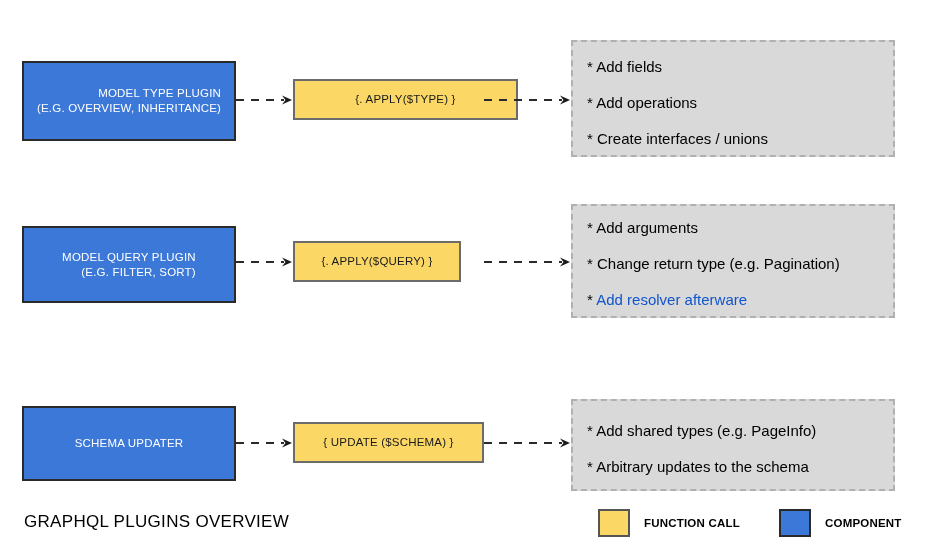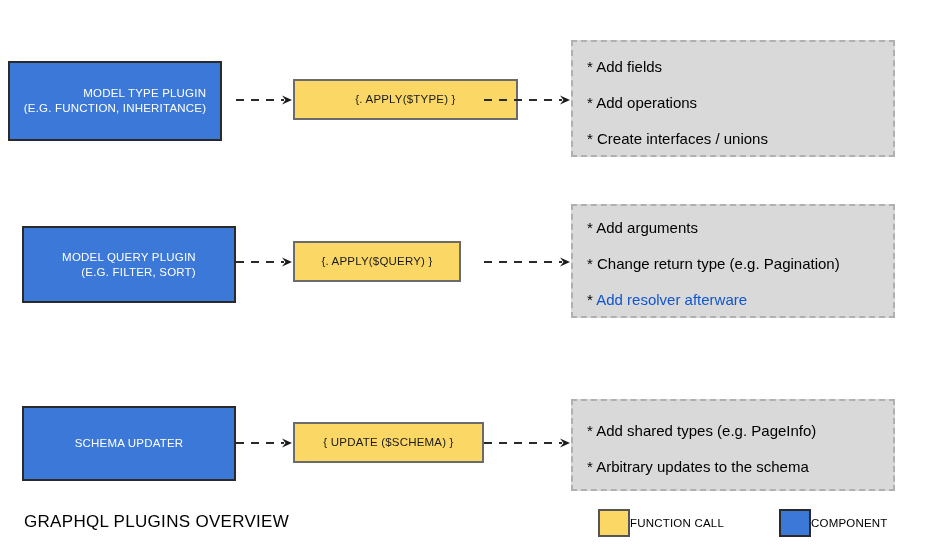--- a/index.html
+++ b/index.html
@@ -102,35 +102,37 @@
   }
   .legend-swatch.fn {
     background: #fbd765;
     border: 2px solid #555555;
   }
   .legend-swatch.cmp {
     background: #3c78d8;
     border: 2px solid #2a2a2a;
   }
   .legend-label {
+    margin-left: 14px;
     font-size: 11.5px;
     color: #000000;
     letter-spacing: 0.2px;
     white-space: nowrap;
+    font-weight: bold;
   }
 </style>
 </head>
 <body>
 
 <div id="canvas">
 
-  <div class="node component-box" style="left:8px; top:61px; width:214px; height:80px;">
+  <div class="node component-box" style="left:22px; top:61px; width:214px; height:80px;">
     <div>
       <div>MODEL TYPE PLUGIN</div>
-      <div>(E.G. FUNCTION, INHERITANCE)</div>
+      <div>(E.G. OVERVIEW, INHERITANCE)</div>
     </div>
   </div>
 
   <div class="connector" style="left:236px; top:94px; width:57px;">
     <svg width="57" height="12" viewBox="0 0 57 12">
       <line x1="0" y1="6" x2="48" y2="6" stroke="#2a2a2a" stroke-width="2.2" stroke-dasharray="8 7"></line>
       <path d="M46,1.5 L56,6 L46,10.5 L49.5,6 Z" fill="#1b1b1b"></path>
     </svg>
   </div>
 

